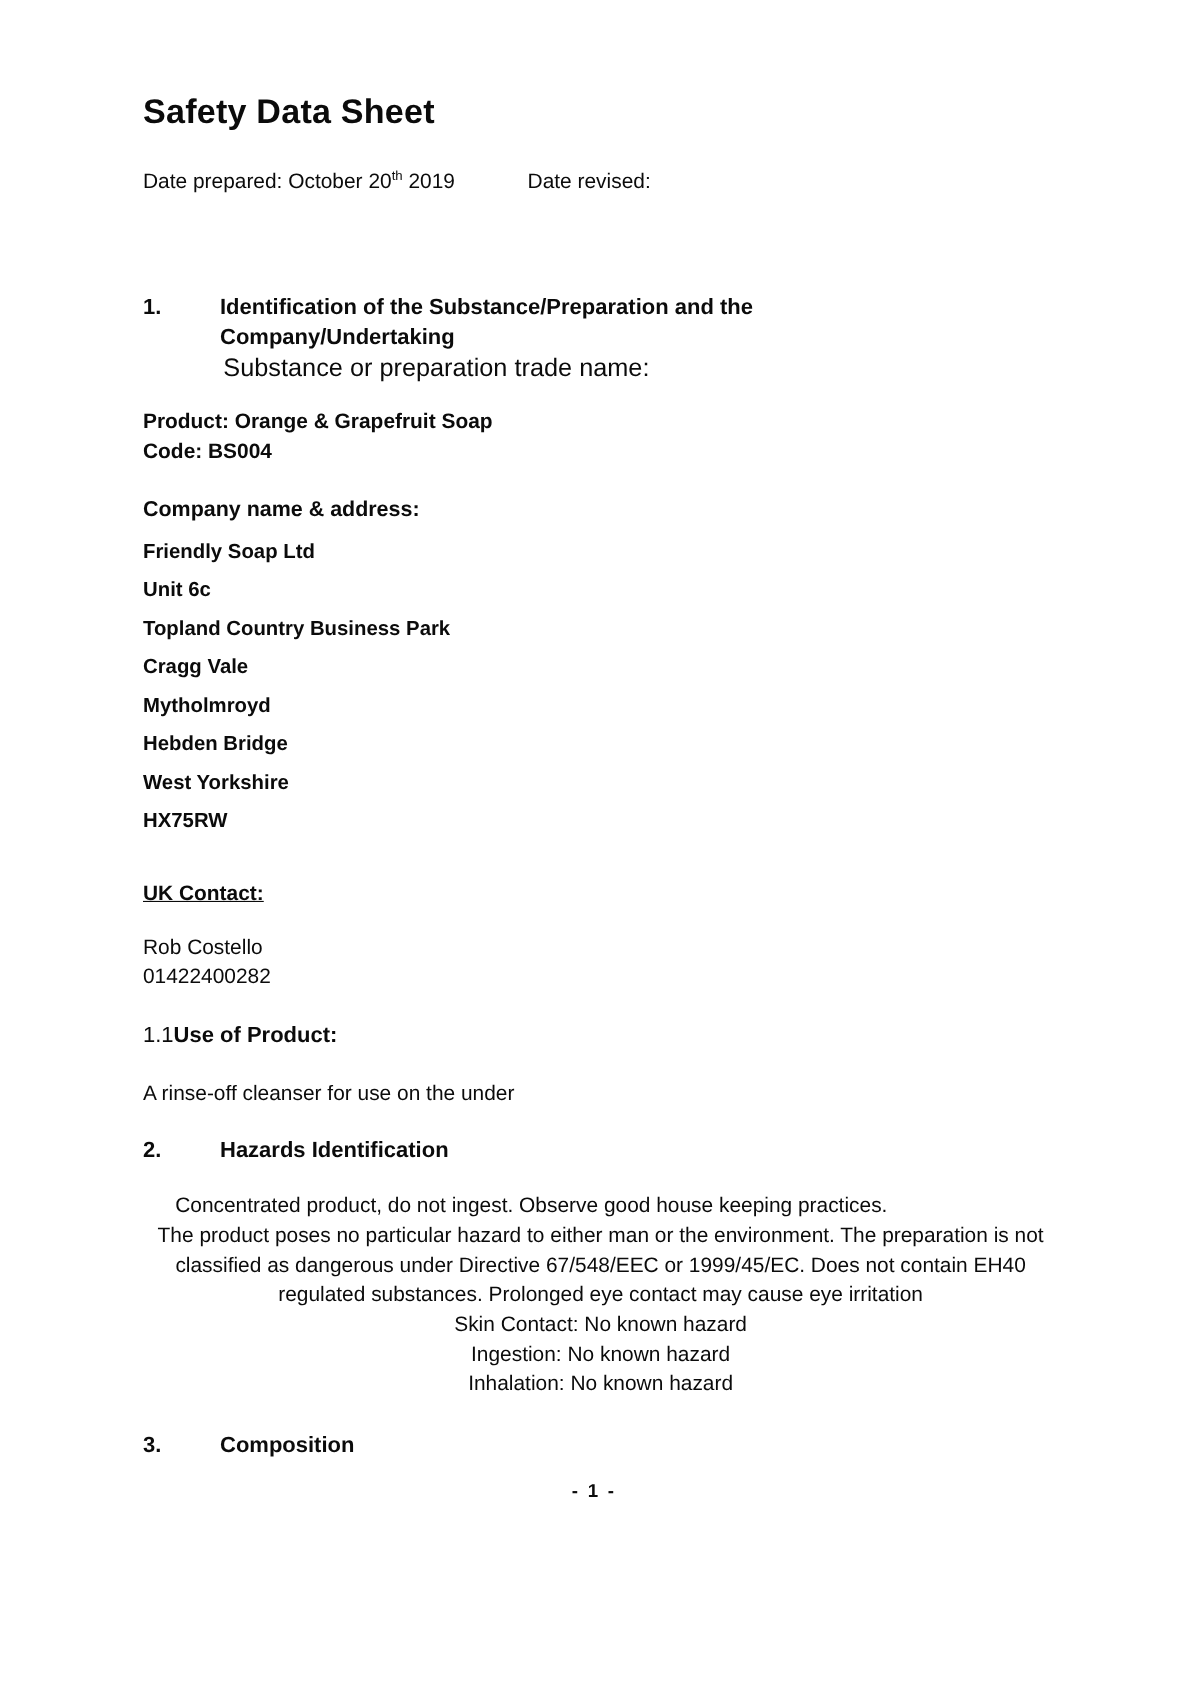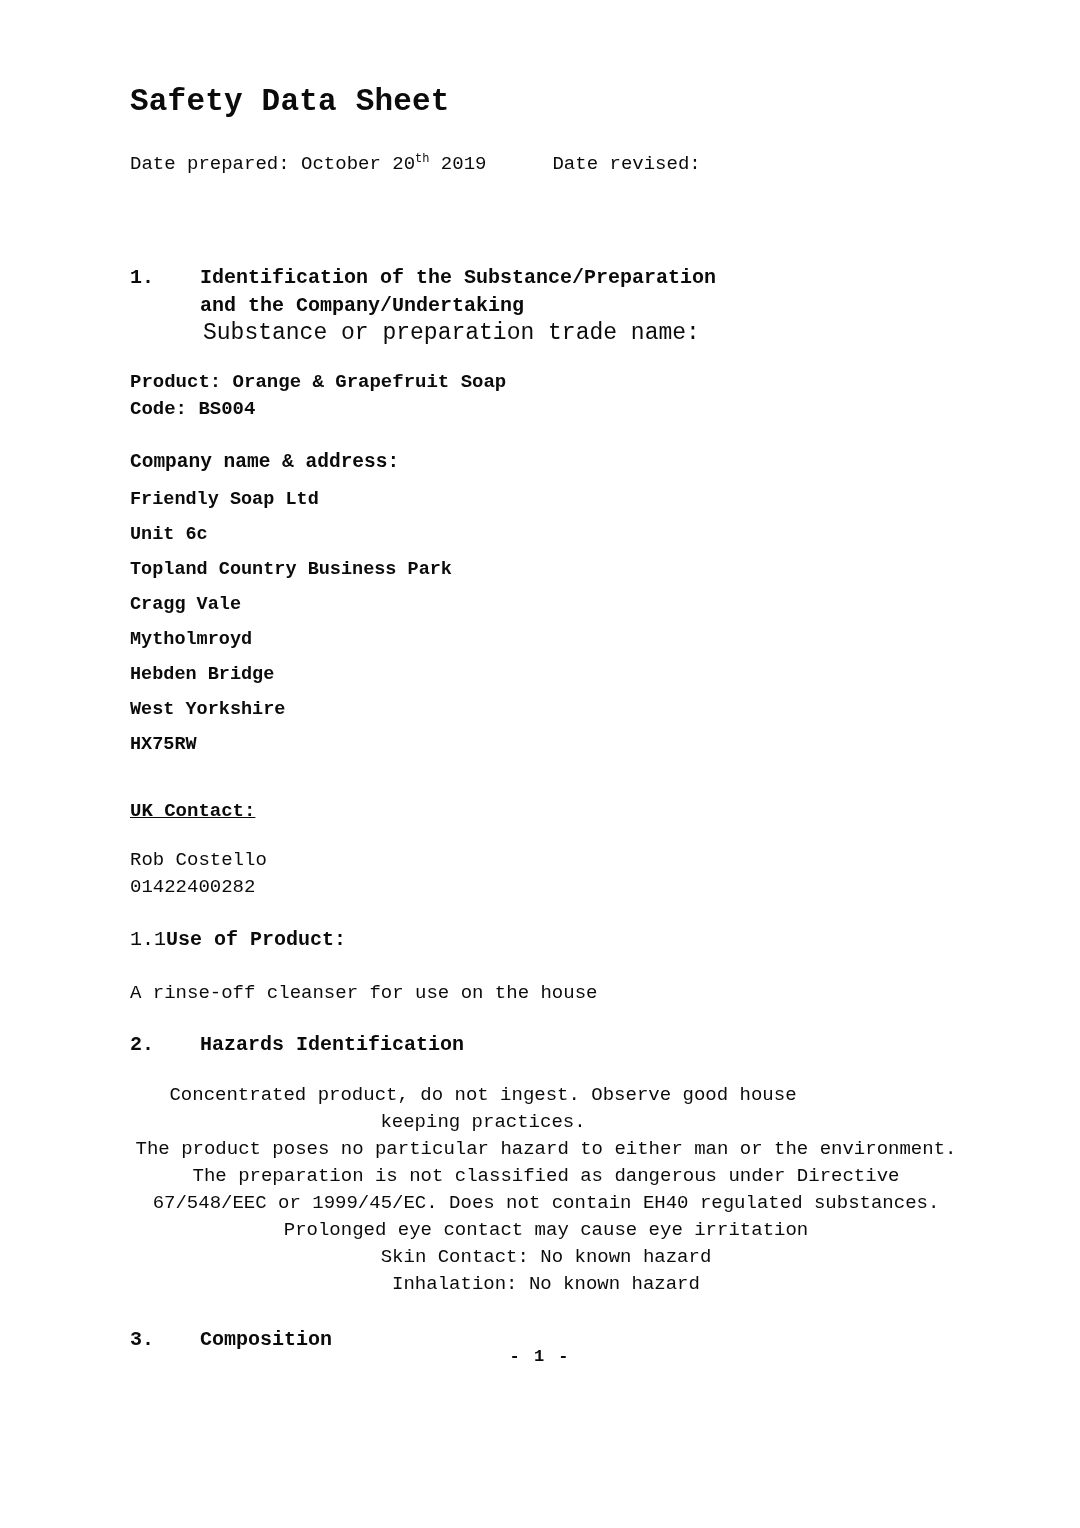--- a/index.html
+++ b/index.html
@@ -11,21 +11,20 @@
     color: #0b0b0b;
     position: relative;
     overflow: hidden;
   }
   .page {
     width: 1080px;
     height: 1422px;
     padding: 84px 128px 0 130px;
     position: relative;
     background: #ffffff;
-    font-family: Liberation Mono, monospace;
   }
   .doc-title {
     font-size: 31px;
     font-weight: bold;
     letter-spacing: 0.2px;
     margin-bottom: 32px;
   }
   .date-row {
     display: flex;
     gap: 66px;
@@ -153,31 +152,32 @@
 
   <div class="contact-block">
     <div>Rob Costello</div>
     <div>01422400282</div>
   </div>
 
   <div class="use-heading">
     <span>1.1</span><span class="bold">Use of Product:</span>
   </div>
 
-  <div class="use-text">A rinse-off cleanser for use on the house</div>
+  <div class="use-text">A rinse-off cleanser for use on the under</div>
 
   <div class="section-heading sec2-heading">
     <span class="sec-num">2.</span>
     <span>Hazards Identification</span>
   </div>
 
   <div class="hazards-block">
     <p class="hazards-p1">Concentrated product, do not ingest. Observe good house keeping practices.</p>
     <p>The product poses no particular hazard to either man or the environment. The preparation is not classified as dangerous under Directive 67/548/EEC or 1999/45/EC. Does not contain EH40 regulated substances. Prolonged eye contact may cause eye irritation</p>
     <p>Skin Contact: No known hazard</p>
+    <p>Ingestion: No known hazard</p>
     <p>Inhalation: No known hazard</p>
   </div>
 
   <div class="section-heading sec3-heading">
     <span class="sec-num">3.</span>
     <span>Composition</span>
   </div>
 
   <div class="page-footer">- 1 -</div>
 

